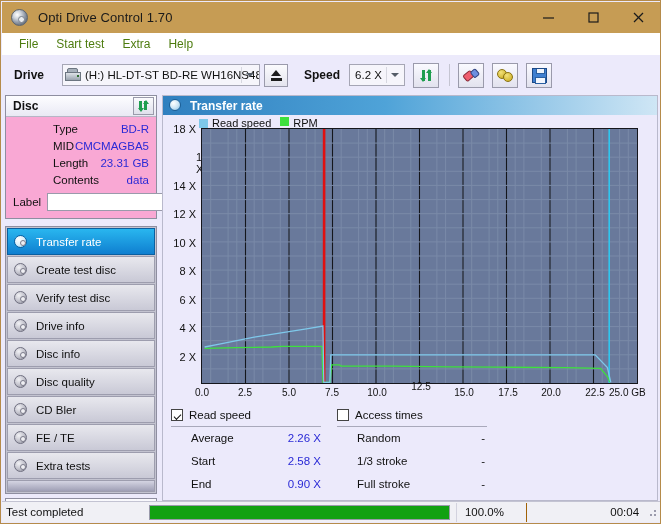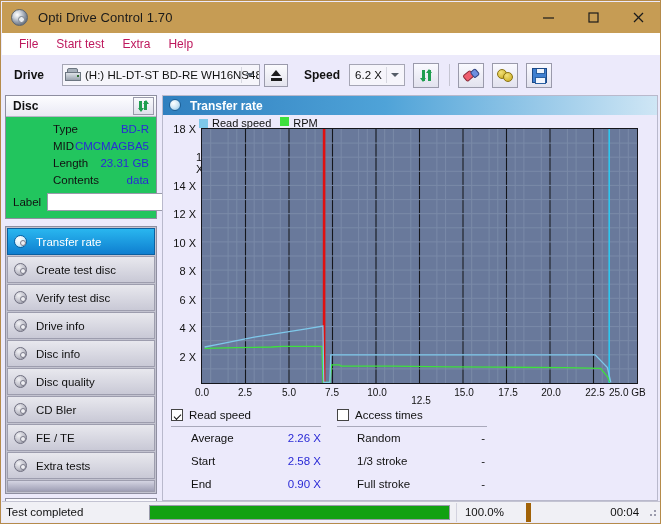--- a/index.html
+++ b/index.html
@@ -50,21 +50,21 @@
     color:#1b1b1b; font-size:13px; line-height:1;
   }
   .tbtn svg { display:block; }
 
   
   .menubar {
     position:absolute; left:1px; top:32px; width:659px; height:22px;
     background:#ffffff; display:flex; align-items:center; padding-left:8px;
   }
   .menuitem {
-    font-size:12px; color:#be185d; padding:2px 9px; white-space:nowrap;
+    font-size:12px; color:#4d7c0f; padding:2px 9px; white-space:nowrap;
   }
 
   
   .drivebar {
     position:absolute; left:1px; top:54px; width:659px; height:40px;
     background:#eceafb;
     display:flex; align-items:center;
   }
   .lbl { font-size:12px; color:#111; white-space:nowrap; }
   .drive-label { margin-left:12px; font-weight:bold; }
@@ -126,21 +126,21 @@
   .ico-coins .c2{left:6px;top:4px;}
 
   .ico-save{position:relative;width:15px;height:15px;background:#3f7fd0;border:1px solid #1d4a87;}
   .ico-save .top{position:absolute;left:3px;top:0;width:9px;height:5px;background:#eef3fb;border:1px solid #2a5fa0;border-top:none;}
   .ico-save .bot{position:absolute;left:2px;top:8px;width:11px;height:7px;background:#f2f6fd;border:1px solid #2a5fa0;}
 
   
   .left {
     position:absolute; left:4px; top:94px; width:152px;
   }
-  .disc-panel{ border:1px solid #8e8ea0; background:#22c55e; }
+  .disc-panel{ border:1px solid #8e8ea0; background:#f9a8d4; }
   .disc-head{
     height:21px; background:linear-gradient(#fdfdff,#e9e9f4);
     border-bottom:1px solid #b6b6c6; display:flex;align-items:center;
     padding:0 2px 0 7px;
   }
   .disc-head .t{font-size:12px;font-weight:bold;color:#111;}
   .mini-btn{
     margin-left:auto;width:21px;height:18px;background:linear-gradient(#fbfbfe,#e0e0ec);
     border:1px solid #9a9aab;display:flex;align-items:center;justify-content:center;
   }
@@ -248,21 +248,21 @@
   
   .statusbar{
     position:absolute; left:1px; bottom:1px; width:659px; height:21px;
     background:#f0f0f5; border-top:1px solid #c3c3d2; display:flex; align-items:center;
   }
   .sb-cell{ height:21px; display:flex; align-items:center; font-size:11.5px;color:#111;}
   .sb-text{ width:148px; padding-left:4px; }
   .sb-prog{ width:302px; height:15px; border:1px solid #9a9aab; background:#ffffff; position:relative;}
   .sb-prog .fill{ position:absolute;left:0;top:0;bottom:0; background:#12a112; }
   .sb-pct{ width:70px; padding-left:8px; border-left:1px solid #d2d2de; margin-left:6px; height:19px;}
-  .sb-time{ width:120px; text-align:right; padding-right:6px; justify-content:flex-end; border-left:5px solid #a16207; height:19px;}
+  .sb-time{ width:120px; text-align:right; padding-right:6px; justify-content:flex-end; border-left:1px solid #a16207; height:19px;}
   .grip{ margin-left:auto; width:14px;height:14px;position:relative;margin-right:2px;}
   .grip i{position:absolute;width:2px;height:2px;background:#9a9aab;}
 </style>
 </head>
 <body>
 
 <div class="window">
 
   <div class="titlebar">
     <div class="title-icon">
@@ -566,21 +566,21 @@
 
           <polyline fill="none" stroke="#7ec8ea" stroke-width="1.3" points="2.6,218 17.4,215.2 34.8,211.7 52.2,208.2 69.6,205.4 87,202.6 104.4,199.8 120.9,197 121.8,253.3 127.9,253.3 128.8,225.8 174,225.8 261,225.8 348,225.8 393.2,225.8 405.4,238.6 408.8,253.3"></polyline>
         </svg>
       </div>
 
       <div class="xlab" style="left:24px;  top:272px; width:30px;">0.0</div>
       <div class="xlab" style="left:67px;  top:272px; width:30px;">2.5</div>
       <div class="xlab" style="left:111px; top:272px; width:30px;">5.0</div>
       <div class="xlab" style="left:154px; top:272px; width:30px;">7.5</div>
       <div class="xlab" style="left:197px; top:272px; width:34px;">10.0</div>
-      <div class="xlab" style="left:241px; top:280px; width:34px;">12.5</div>
+      <div class="xlab" style="left:241px; top:266px; width:34px;">12.5</div>
       <div class="xlab" style="left:284px; top:272px; width:34px;">15.0</div>
       <div class="xlab" style="left:328px; top:272px; width:34px;">17.5</div>
       <div class="xlab" style="left:371px; top:272px; width:34px;">20.0</div>
       <div class="xlab" style="left:415px; top:272px; width:34px;">22.5</div>
       <div class="xlab" style="left:446px; top:272px; width:48px; text-align:left;">25.0 GB</div>
     </div>
 
     <div class="stats">
 
       <div class="col col1">

